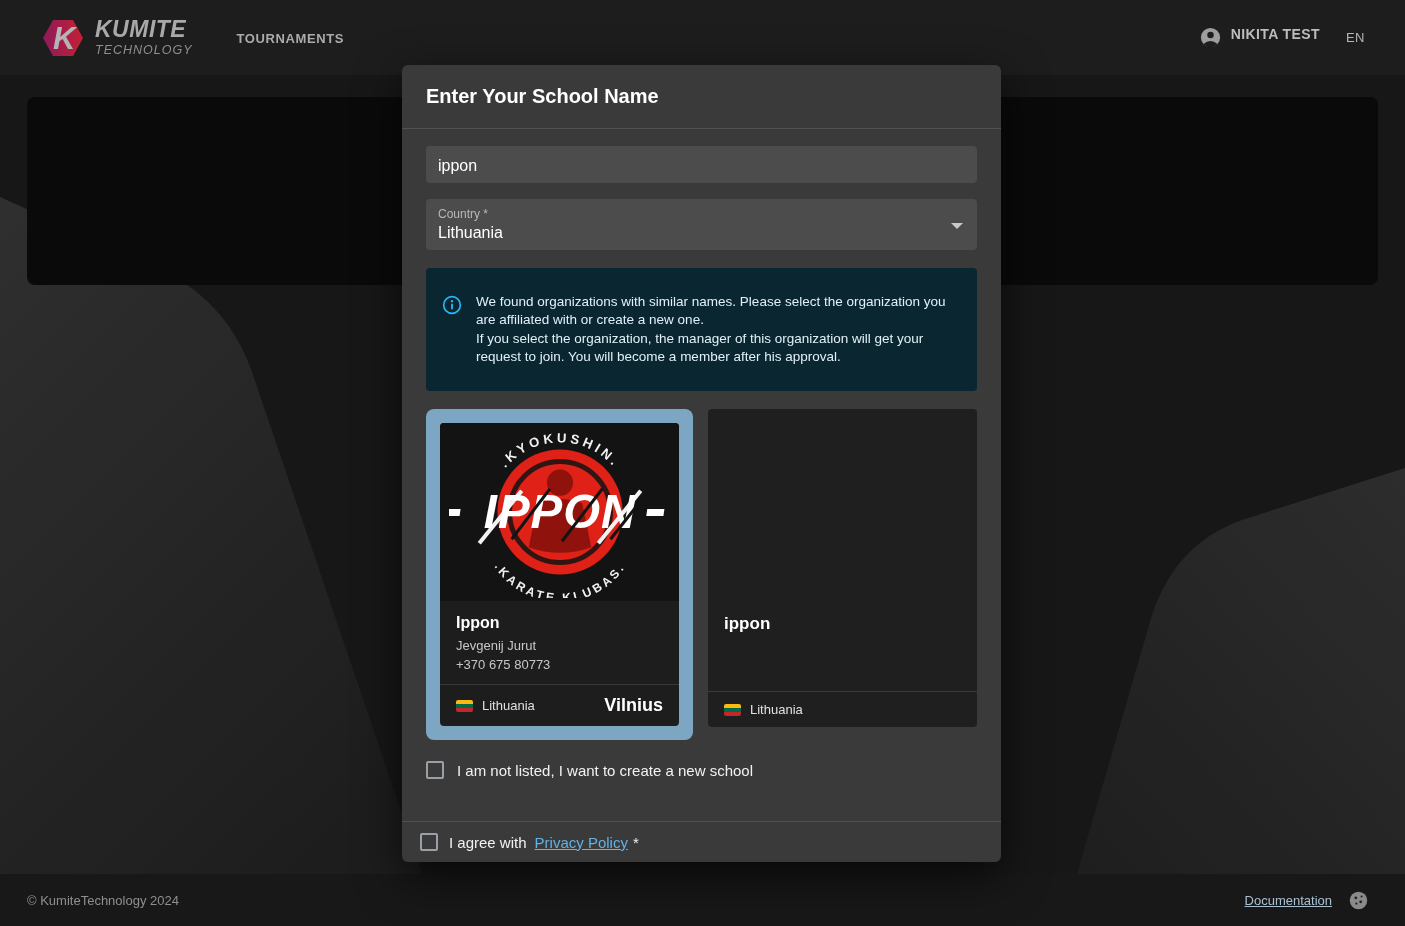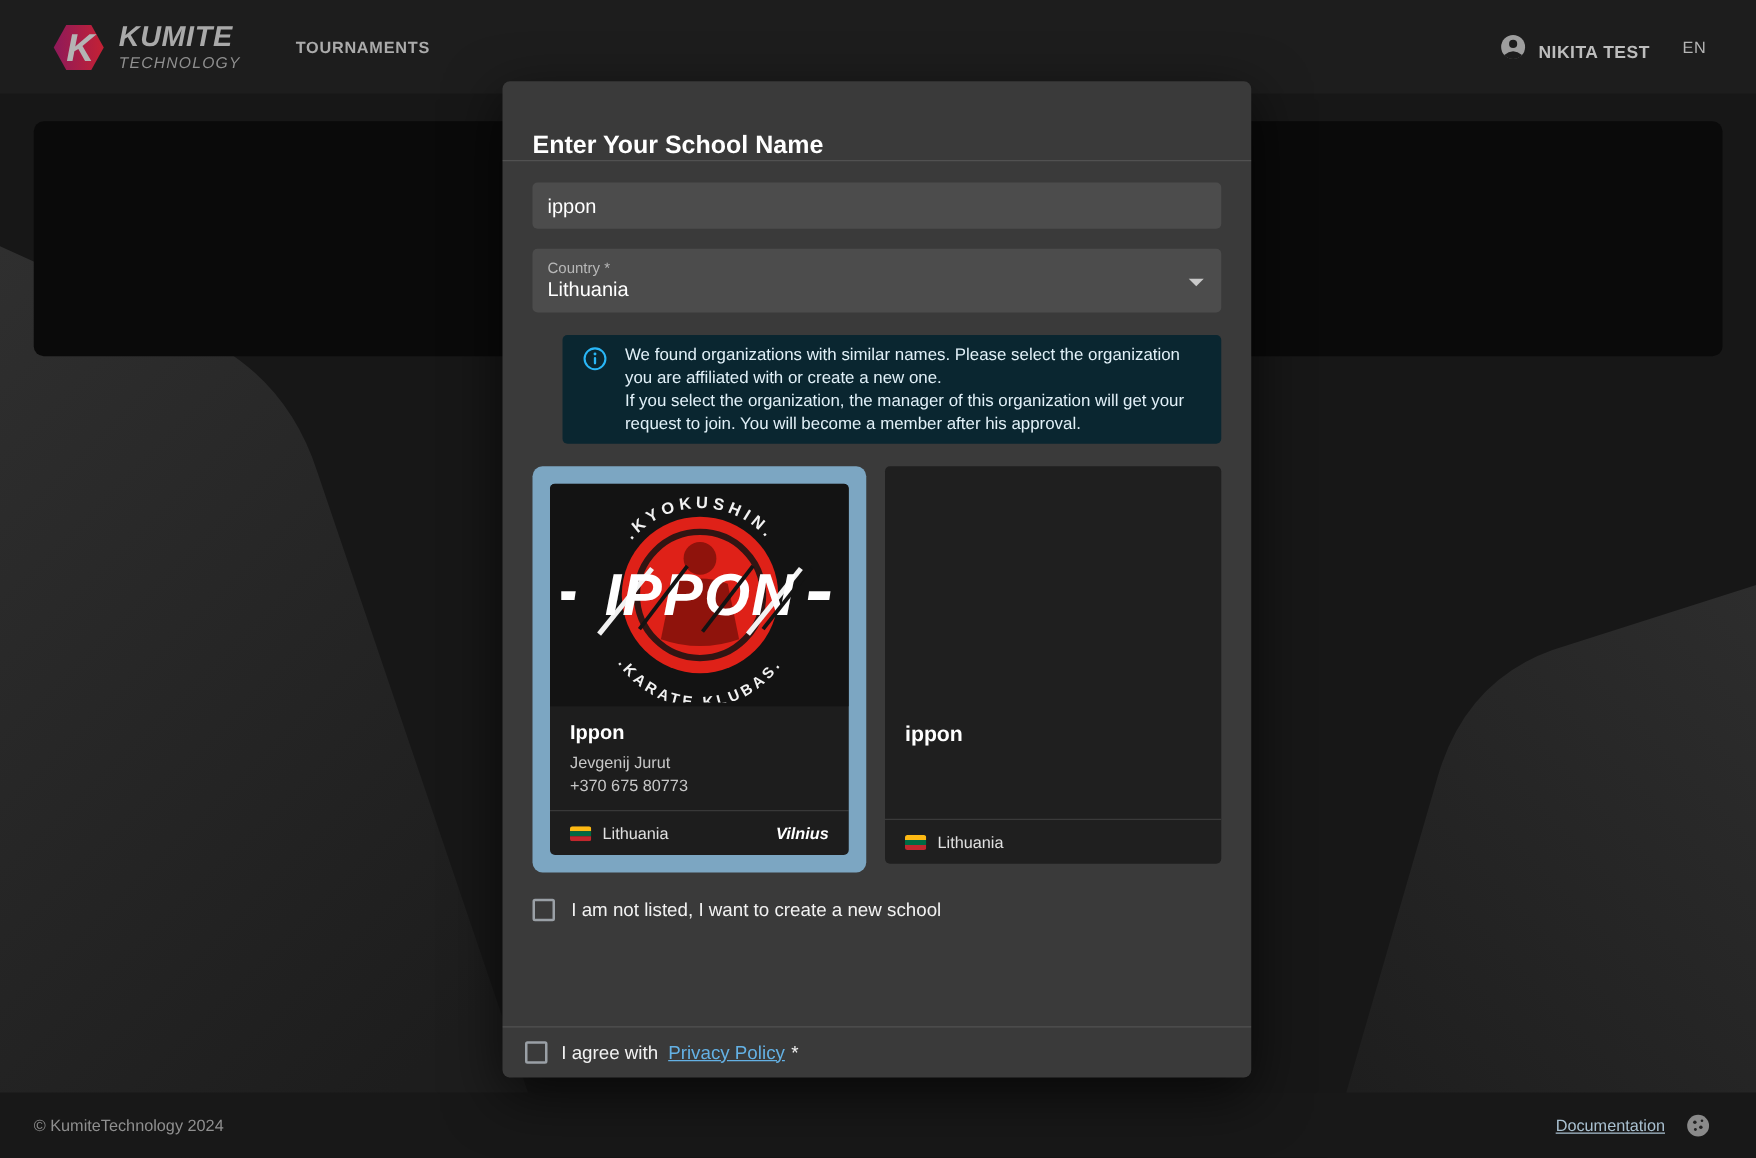--- a/index.html
+++ b/index.html
@@ -14,68 +14,68 @@
   
   .topbar { position:absolute; left:0; top:0; width:1405px; height:75px; background:#1d1d1d;
             display:flex; align-items:center; z-index:2; }
   .brand { display:flex; align-items:center; gap:9px; margin-left:40px; }
   .brand-text { line-height:1; font-style:italic; }
   .brand-line1 { font-size:23px; font-weight:bold; color:#a9a9a9; letter-spacing:.5px; }
   .brand-line2 { font-size:12.5px; color:#8f8f8f; letter-spacing:1px; margin-top:3px; }
   .nav { margin-left:44px; }
   .nav-item { font-size:13px; font-weight:bold; letter-spacing:.6px; color:#ababab; cursor:pointer; }
   .topbar-right { margin-left:auto; margin-right:40px; display:flex; align-items:center; gap:26px; }
-  .user-chip { display:flex; align-items:flex-end; gap:9px; cursor:pointer; }
+  .user-chip { display:flex; align-items:flex-start; gap:9px; cursor:pointer; }
   .user-name { font-size:14px; font-weight:bold; letter-spacing:.4px; color:#bdbdbd; }
   .lang { font-size:13px; font-weight:normal; letter-spacing:.5px; color:#b5b5b5; cursor:pointer; }
 
   
   .pagefooter { position:absolute; left:0; bottom:0; width:1405px; height:52px; background:#181818;
                 display:flex; align-items:center; z-index:2; }
   .copyright { margin-left:27px; font-size:13px; color:#8f8f8f; }
   .pagefooter-right { margin-left:auto; margin-right:36px; display:flex; align-items:center; gap:16px; }
   .doc-link { font-size:13px; color:#a9c0d0; text-decoration:underline; cursor:pointer; }
 
   
   .modal { position:absolute; left:402px; top:65px; width:599px; height:797px; background:#3a3a3a;
            border-radius:6px; box-shadow:0 14px 45px rgba(0,0,0,.65); z-index:5;
            display:flex; flex-direction:column; }
-  .modal-header { padding:0 24px; height:64px; display:flex; align-items:flex-end;
+  .modal-header { padding:0 24px; height:64px; display:flex; align-items:center;
                   border-bottom:1px solid rgba(255,255,255,.12); }
   .modal-title { font-size:20px; font-weight:bold; color:#fff; }
   .modal-body { padding:17px 24px 0 24px; flex:1; }
 
   .field { background:#4c4c4c; border-radius:4px; padding:8px 12px; position:relative; cursor:text; }
   .field + .field { margin-top:16px; }
   .field-label { font-size:12px; color:#b8b8b8; }
   .field-value { font-size:16px; color:#fff; margin-top:3px; }
   .select-field { cursor:pointer; }
   .select-arrow { position:absolute; right:14px; top:50%; margin-top:-2px;
                   width:0; height:0; border-left:6px solid transparent; border-right:6px solid transparent;
                   border-top:6px solid #c9c9c9; }
 
-  .alert { margin-top:18px; background:#0a2630; border-radius:4px; padding:7px 16px;
-           display:flex; gap:14px;margin-left:24px; }
+  .alert { margin-top:18px; background:#0a2630; border-radius:4px; padding:25px 16px;
+           display:flex; gap:14px; }
   .alert-text { font-size:13.5px; line-height:1.36; color:#e1f0f8; }
   .alert-icon { flex:0 0 auto; margin-top:2px; }
 
   .cards { margin-top:18px; display:grid; grid-template-columns:267px 269px; gap:15px; align-items:start; }
   .card-selected-wrap { background:#7ca6c2; border-radius:8px; padding:14px; cursor:pointer; }
   .org-card { background:#1d1d1d; border-radius:4px; overflow:hidden; display:flex; flex-direction:column; }
   .org-card.right { height:318px; cursor:pointer; background:#1f1f1f; }
   .card-media { height:178px; background:#131313; display:flex; align-items:center; justify-content:center; }
   .card-media-empty { height:205px; }
   .card-info { padding:13px 16px 12px 16px; }
   .card-name { font-size:16px; font-weight:bold; color:#fff; }
   .card-sub { font-size:13px; color:#c7c7c7; margin-top:6px; }
   .card-sub + .card-sub { margin-top:4px; }
   .card-divider { border-top:1px solid rgba(255,255,255,.12); }
   .card-footer { display:flex; align-items:center; gap:9px; padding:10px 16px; }
   .card-footer .country { font-size:13px; color:#e0e0e0; }
-  .card-footer .city { margin-left:auto; font-size:13px; font-weight:bold; color:#fff;font-style:italic; }
+  .card-footer .city { margin-left:auto; font-size:18px; font-weight:bold; color:#fff; }
   .flag { width:17px; height:12px; border-radius:2px; overflow:hidden; display:flex; flex-direction:column; flex:0 0 auto; }
   .flag div { flex:1; }
   .flag .y { background:#fdb913; } .flag .g { background:#006a44; } .flag .r { background:#c1272d; }
   .right-name { padding:0 16px; font-size:17px; font-weight:bold; color:#fff; }
   .right-bottom { margin-top:auto; }
 
   .checkbox-row { margin-top:21px; display:flex; align-items:center; gap:13px; cursor:pointer; }
   .checkbox { width:18px; height:18px; border:2px solid #9aa0a6; border-radius:2px; flex:0 0 auto; }
   .checkbox-label { font-size:15px; color:#f2f2f2; }
 

